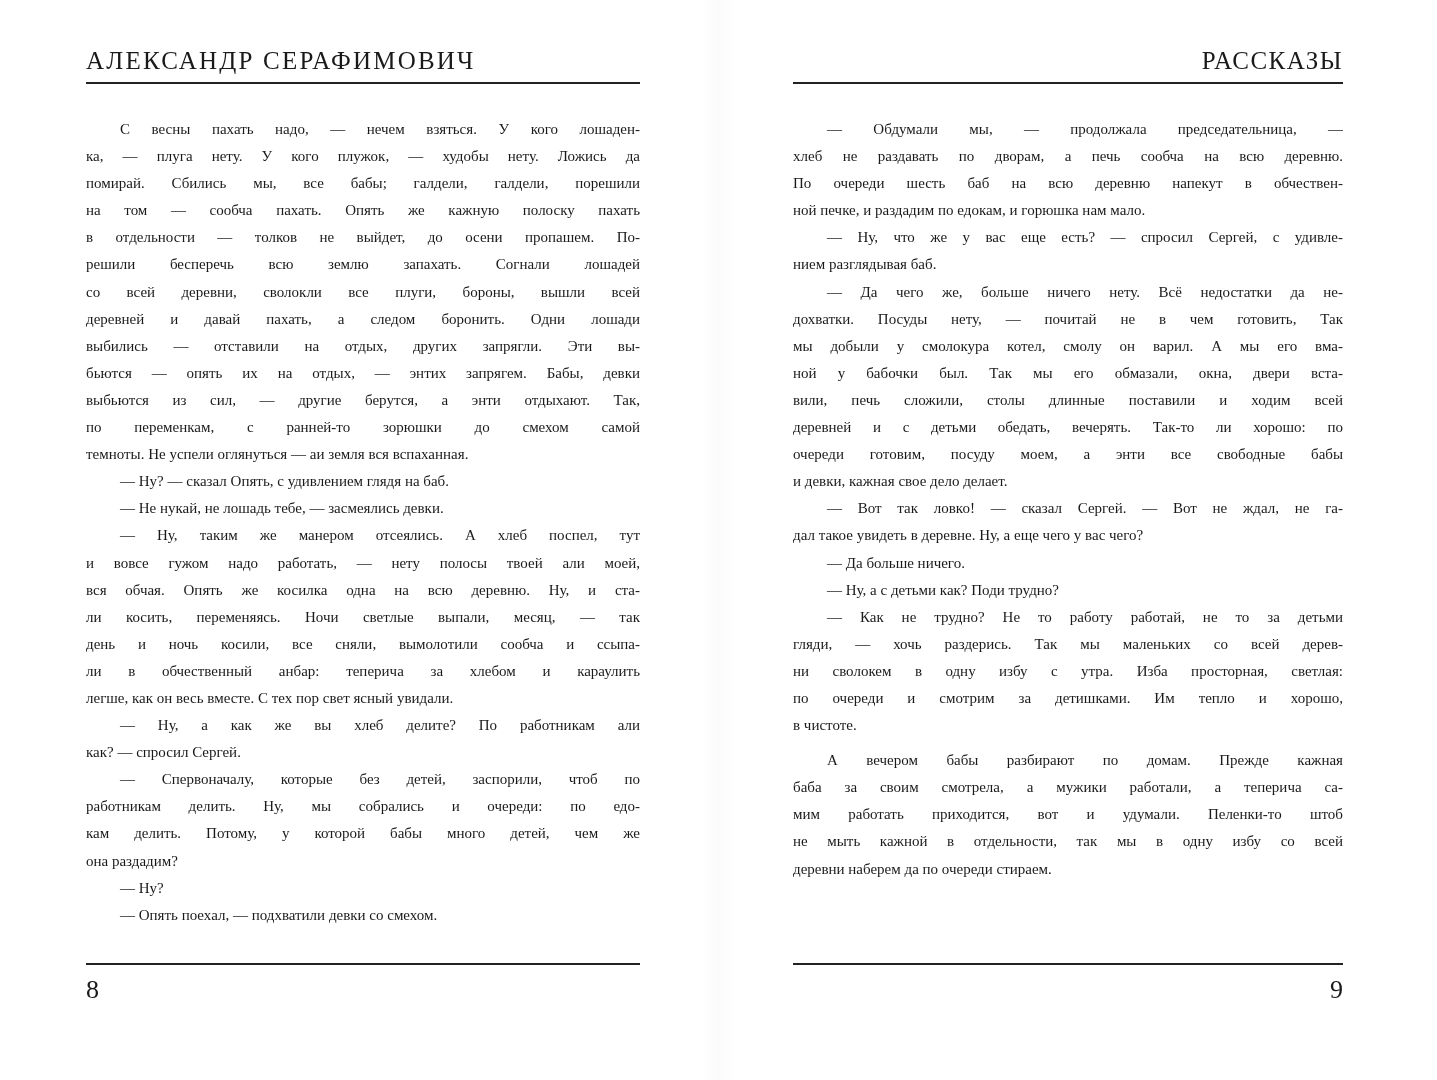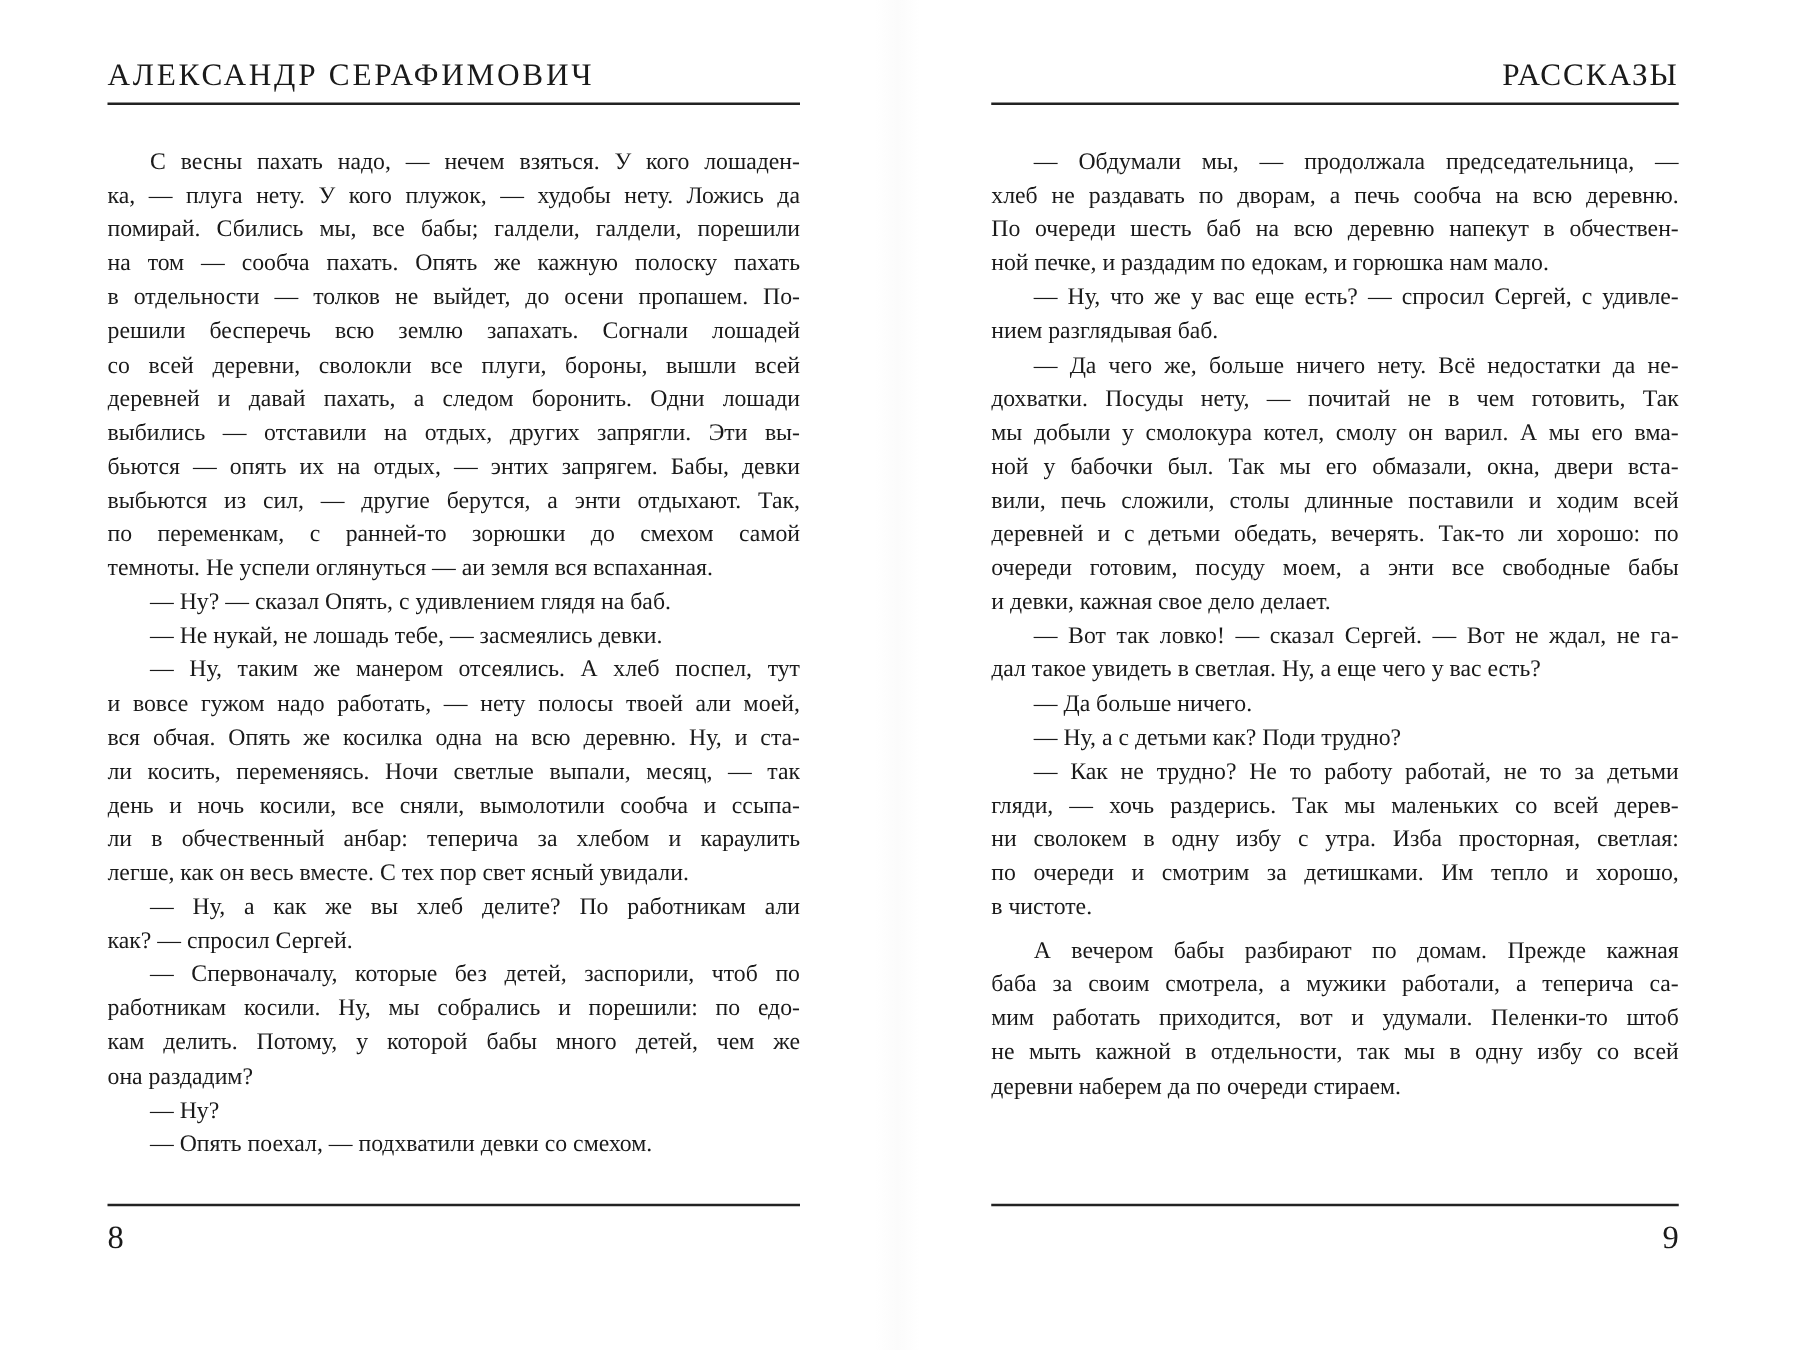--- a/index.html
+++ b/index.html
@@ -12,21 +12,21 @@
     .page.right { left: 793px; width: 550px; }
     .running-head {
       position: absolute; top: 44px; font-size: 25px; letter-spacing: 2.2px;
       line-height: 34px; white-space: nowrap;
     }
     .left .running-head { left: 0; }
     .right .running-head { right: 0; letter-spacing: 1.5px; }
     .rule { position: absolute; left: 0; right: 0; height: 0; border-top: 2px solid #222; }
     .rule.top { top: 82px; }
     .rule.bottom { top: 963px; }
-    .body-text { position: absolute; left: 0; right: 0; top: 116px; font-size: 19px; }
+    .body-text { position: absolute; left: 0; right: 0; top: 116px; font-size: 15px; }
     .ln {
       height: 27.1px; line-height: 27.1px; white-space: nowrap;
       text-align: justify; text-align-last: justify; overflow: hidden;
     }
     .ln.last { text-align-last: left; }
     .ln.indent { padding-left: 34px; }
     .para-gap { height: 8px; }
     .folio { position: absolute; top: 972px; font-size: 26px; line-height: 36px; }
     .left .folio { left: 0; }
     .right .folio { right: 0; }
@@ -62,21 +62,21 @@
     <div class="ln indent">— Ну, таким же манером отсеялись. А хлеб поспел, тут</div>
     <div class="ln">и вовсе гужом надо работать, — нету полосы твоей али моей,</div>
     <div class="ln">вся обчая. Опять же косилка одна на всю деревню. Ну, и ста-</div>
     <div class="ln">ли косить, переменяясь. Ночи светлые выпали, месяц, — так</div>
     <div class="ln">день и ночь косили, все сняли, вымолотили сообча и ссыпа-</div>
     <div class="ln">ли в обчественный анбар: теперича за хлебом и караулить</div>
     <div class="ln last">легше, как он весь вместе. С тех пор свет ясный увидали.</div>
     <div class="ln indent">— Ну, а как же вы хлеб делите? По работникам али</div>
     <div class="ln last">как? — спросил Сергей.</div>
     <div class="ln indent">— Спервоначалу, которые без детей, заспорили, чтоб по</div>
-    <div class="ln">работникам косили. Ну, мы собрались и порешили: по едо-</div>
+    <div class="ln">работникам делить. Ну, мы собрались и очереди: по едо-</div>
     <div class="ln">кам делить. Потому, у которой бабы много детей, чем же</div>
     <div class="ln last">она раздадим?</div>
     <div class="ln indent last">— Ну?</div>
     <div class="ln indent last">— Опять поехал, — подхватили девки со смехом.</div>
   </div>
   <div class="rule bottom"></div>
   <div class="folio">8</div>
 </div>
 
 <div class="page right">
@@ -91,21 +91,21 @@
     <div class="ln last">нием разглядывая баб.</div>
     <div class="ln indent">— Да чего же, больше ничего нету. Всё недостатки да не-</div>
     <div class="ln">дохватки. Посуды нету, — почитай не в чем готовить, Так</div>
     <div class="ln">мы добыли у смолокура котел, смолу он варил. А мы его вма-</div>
     <div class="ln">ной у бабочки был. Так мы его обмазали, окна, двери вста-</div>
     <div class="ln">вили, печь сложили, столы длинные поставили и ходим всей</div>
     <div class="ln">деревней и с детьми обедать, вечерять. Так-то ли хорошо: по</div>
     <div class="ln">очереди готовим, посуду моем, а энти все свободные бабы</div>
     <div class="ln last">и девки, кажная свое дело делает.</div>
     <div class="ln indent">— Вот так ловко! — сказал Сергей. — Вот не ждал, не га-</div>
-    <div class="ln last">дал такое увидеть в светлая. Ну, а еще чего у вас есть?</div>
+    <div class="ln last">дал такое увидеть в деревне. Ну, а еще чего у вас чего?</div>
     <div class="ln indent last">— Да больше ничего.</div>
     <div class="ln indent last">— Ну, а с детьми как? Поди трудно?</div>
     <div class="ln indent">— Как не трудно? Не то работу работай, не то за детьми</div>
     <div class="ln">гляди, — хочь раздерись. Так мы маленьких со всей дерев-</div>
     <div class="ln">ни сволокем в одну избу с утра. Изба просторная, светлая:</div>
     <div class="ln">по очереди и смотрим за детишками. Им тепло и хорошо,</div>
     <div class="ln last">в чистоте.</div>
     <div class="para-gap"></div>
     <div class="ln indent">А вечером бабы разбирают по домам. Прежде кажная</div>
     <div class="ln">баба за своим смотрела, а мужики работали, а теперича са-</div>

